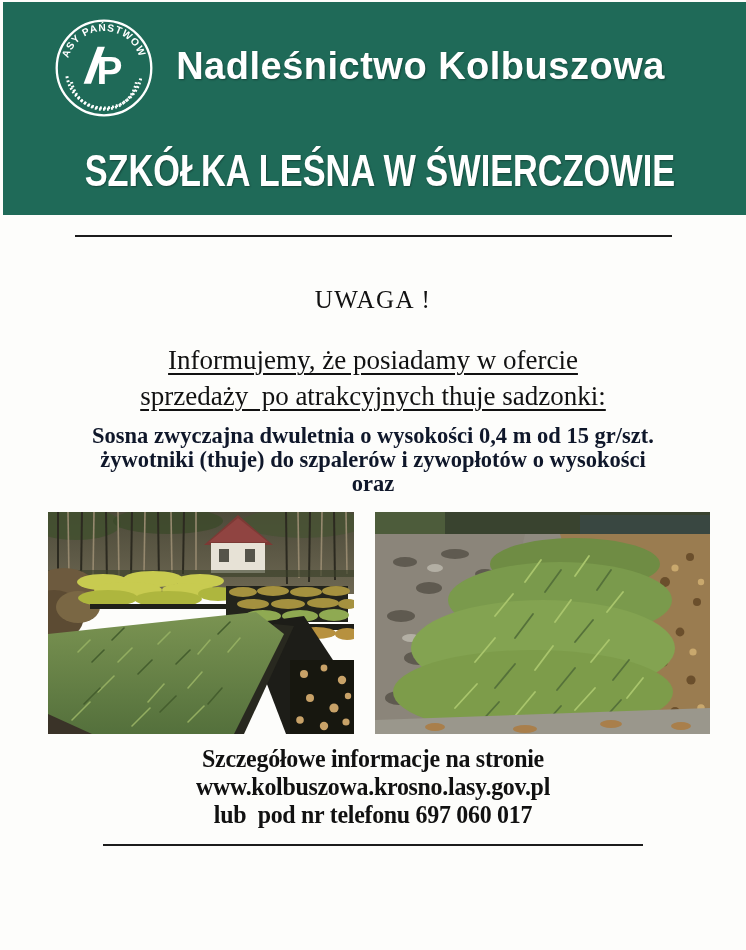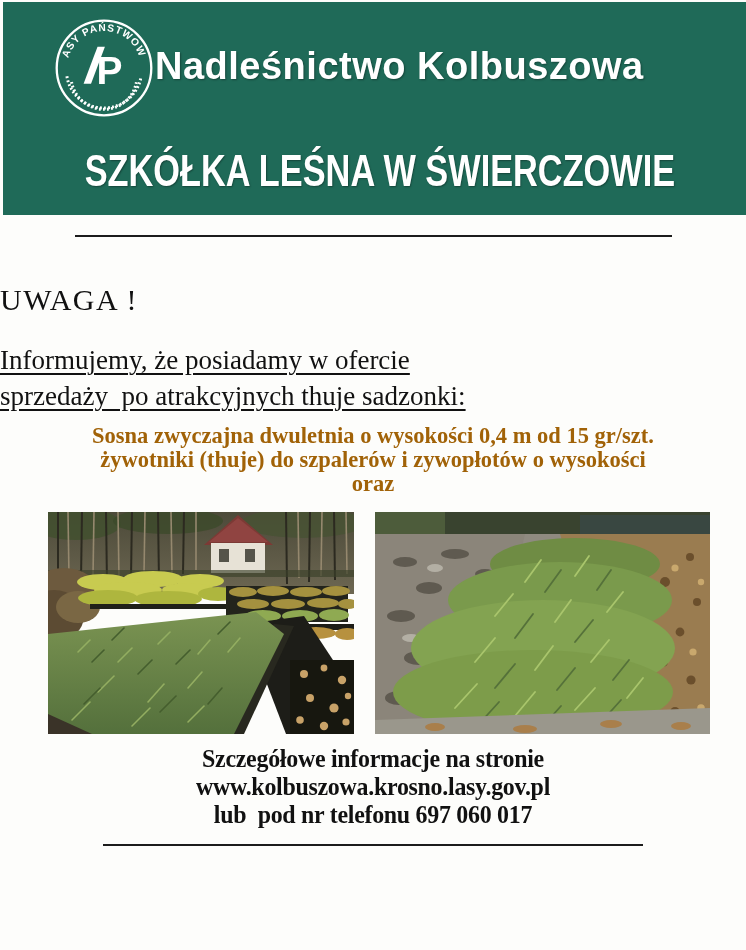--- a/index.html
+++ b/index.html
@@ -10,47 +10,47 @@
     box-sizing:border-box;padding-top:2px;
   }
   
   .banner{
     margin-left:3px;height:213px;background:#1f6a58;
     position:relative;color:#fff;
   }
   .banner-top{display:flex;align-items:center;height:118px;}
   .logo{width:102px;height:102px;margin:14px 0 0 50px;flex:0 0 auto;}
   .banner-title{
-    flex:1;margin:10px 60px 0 0;
+    flex:1;text-align:center;margin:10px 60px 0 0;
     font-family:"Liberation Sans", sans-serif;font-weight:bold;
     font-size:38px;letter-spacing:.5px;text-shadow:1px 1px 2px rgba(0,0,0,.35);
   }
   .banner-subtitle{
     text-align:center;margin-top:26px;
     font-family:"Liberation Sans", sans-serif;font-weight:bold;
     font-size:44px;letter-spacing:0;white-space:nowrap;
     transform:scaleX(.78);transform-origin:50% 50%;
     text-shadow:1px 1px 2px rgba(0,0,0,.35);
   }
   
   .rule{height:2px;background:#1c1c1c;}
   .rule-top{width:597px;margin:20px auto 0 auto;}
   .rule-bottom{width:540px;margin:15px auto 0 auto;}
   
   .uwaga{
-    margin-top:46px;font-size:30px;line-height:34px;
+    margin-top:46px;text-align:center;font-size:25px;line-height:34px;
     letter-spacing:1.5px;white-space:pre-wrap;
   }
-  .intro{margin-top:25px;font-size:27px;line-height:36px;}
+  .intro{margin-top:25px;text-align:center;font-size:27px;line-height:36px;}
   .intro .line{
     text-decoration:underline;text-underline-offset:4px;
     text-decoration-thickness:2px;white-space:pre-wrap;
   }
   .offer{
-    margin-top:10px;text-align:center;font-weight:bold;color:#a16207;
+    margin-top:10px;text-align:center;font-weight:bold;color:#0f172a;
     font-size:22.5px;line-height:24px;
   }
   .offer .line{white-space:pre-wrap;}
   
   .photos{
     margin-top:16px;padding:0 36px 0 48px;
     display:flex;justify-content:space-between;align-items:flex-start;
   }
   .photo{display:block;}
   

